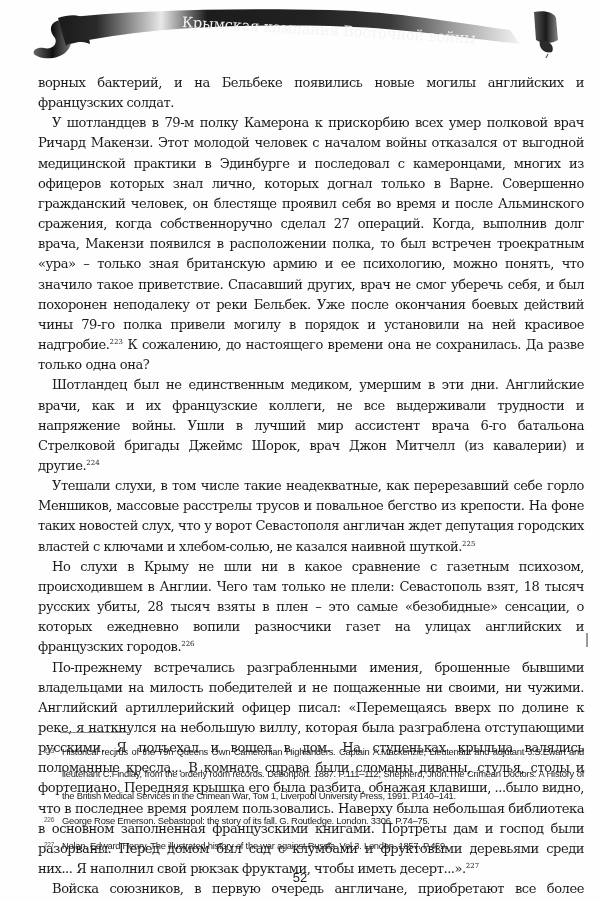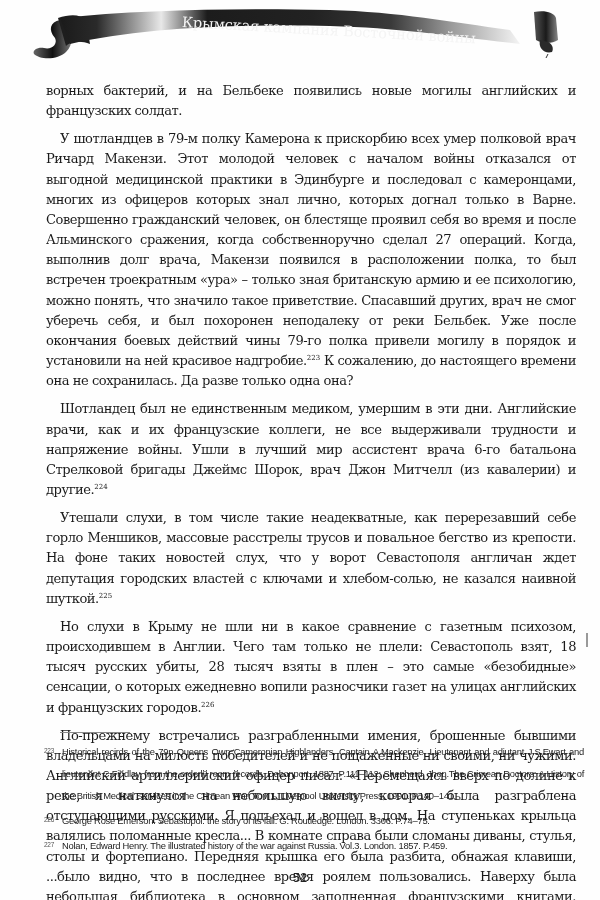--- a/index.html
+++ b/index.html
@@ -15,21 +15,21 @@
       transform: rotate(3.2deg); transform-origin: left center; white-space: nowrap;
       letter-spacing: -0.1px;
     }
 
     
     .body-text {
       position: absolute; left: 38px; top: 73px; width: 546px;
       font-family: "DejaVu Serif", serif; font-size: 13.05px; line-height: 20.15px;
       color: #1a1a1a; text-align: justify; letter-spacing: -0.45px;
     }
-    .body-text p { margin: 8px; text-indent: 14px; hyphens: manual; }
+    .body-text p { margin: 0; text-indent: 14px; hyphens: manual; }
     .body-text p.cont { text-indent: 0; }
     sup.fn { font-size: 7px; vertical-align: 5px; line-height: 0; letter-spacing: 0; }
 
     .margin-mark { position: absolute; left: 586px; top: 633px; width: 2px; height: 14px; background: #9a9a9a; }
 
     
     .fn-rule { position: absolute; left: 60px; top: 732px; width: 70px; height: 1px; background: #8a8a8a; }
     .footnotes {
       position: absolute; left: 44px; top: 741px; width: 540px;
       font-family: Liberation Sans, sans-serif; font-size: 9.4px; line-height: 22px;

